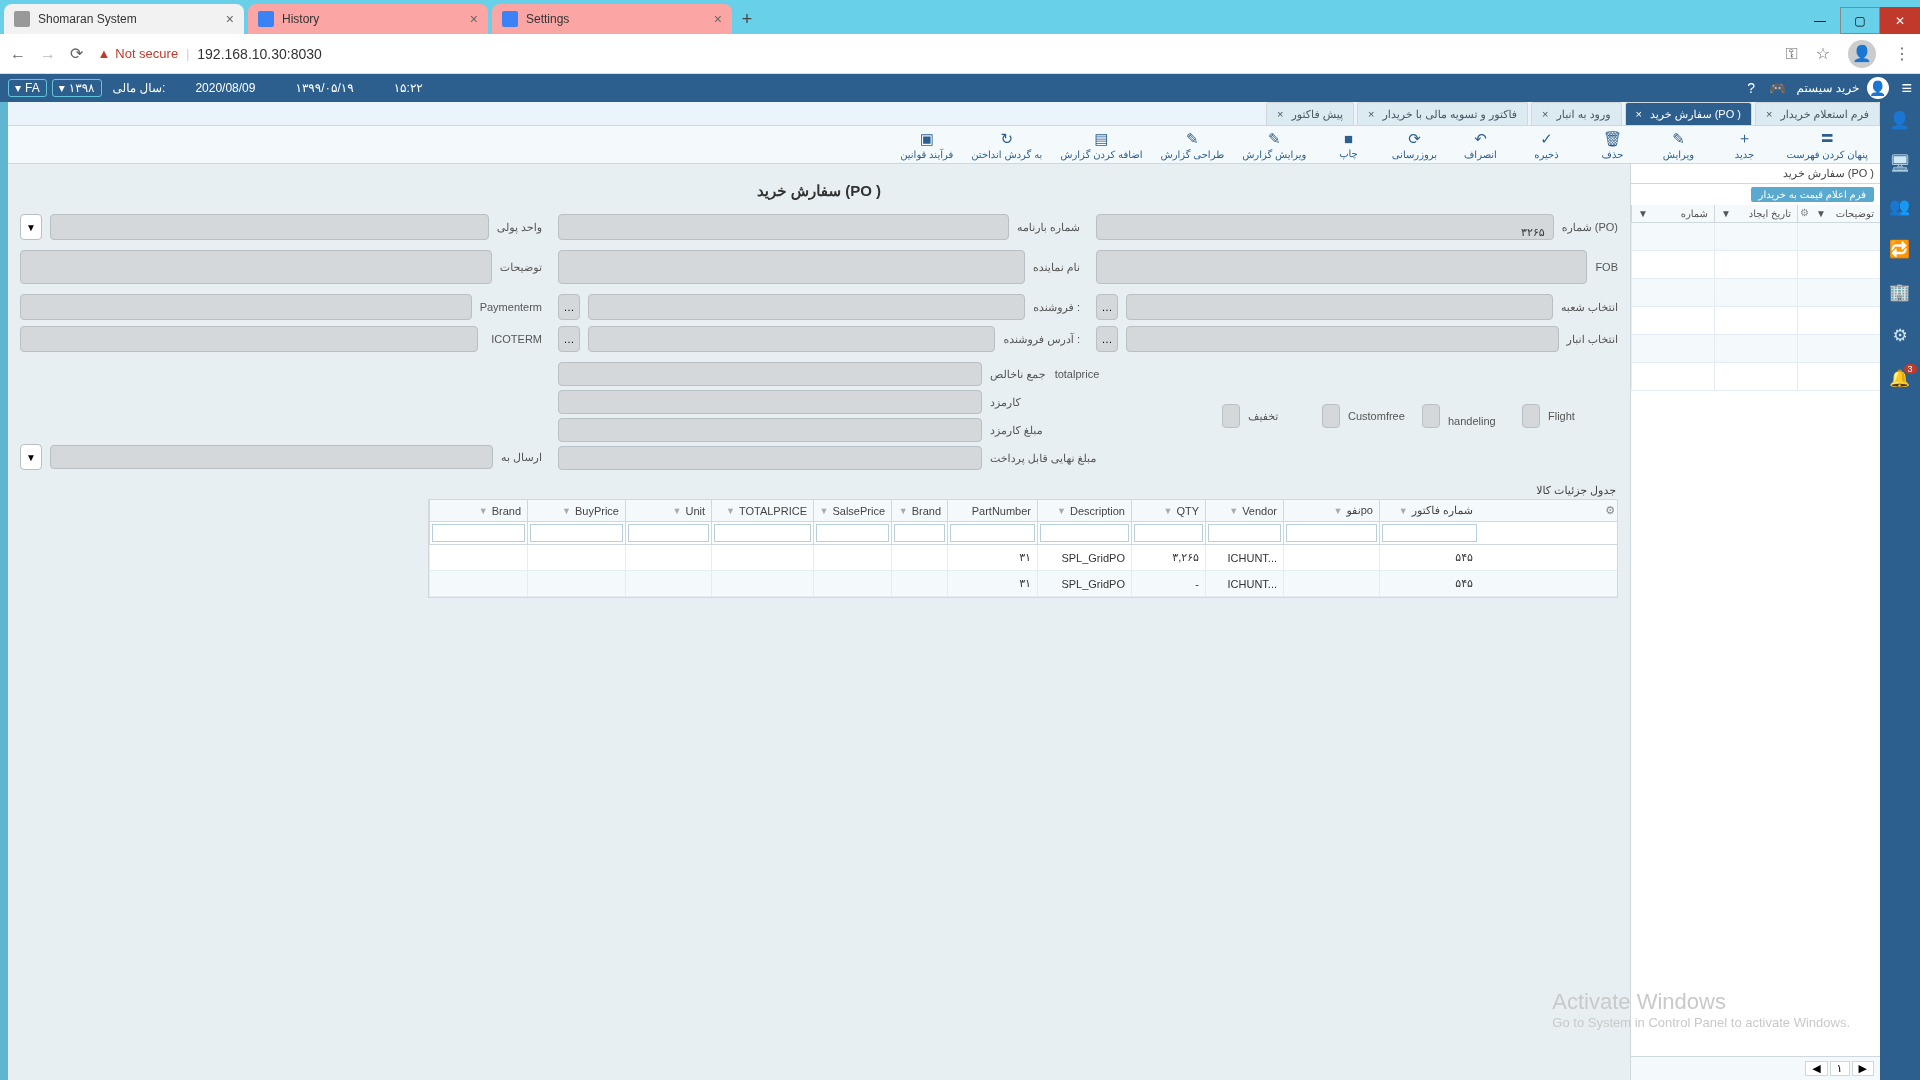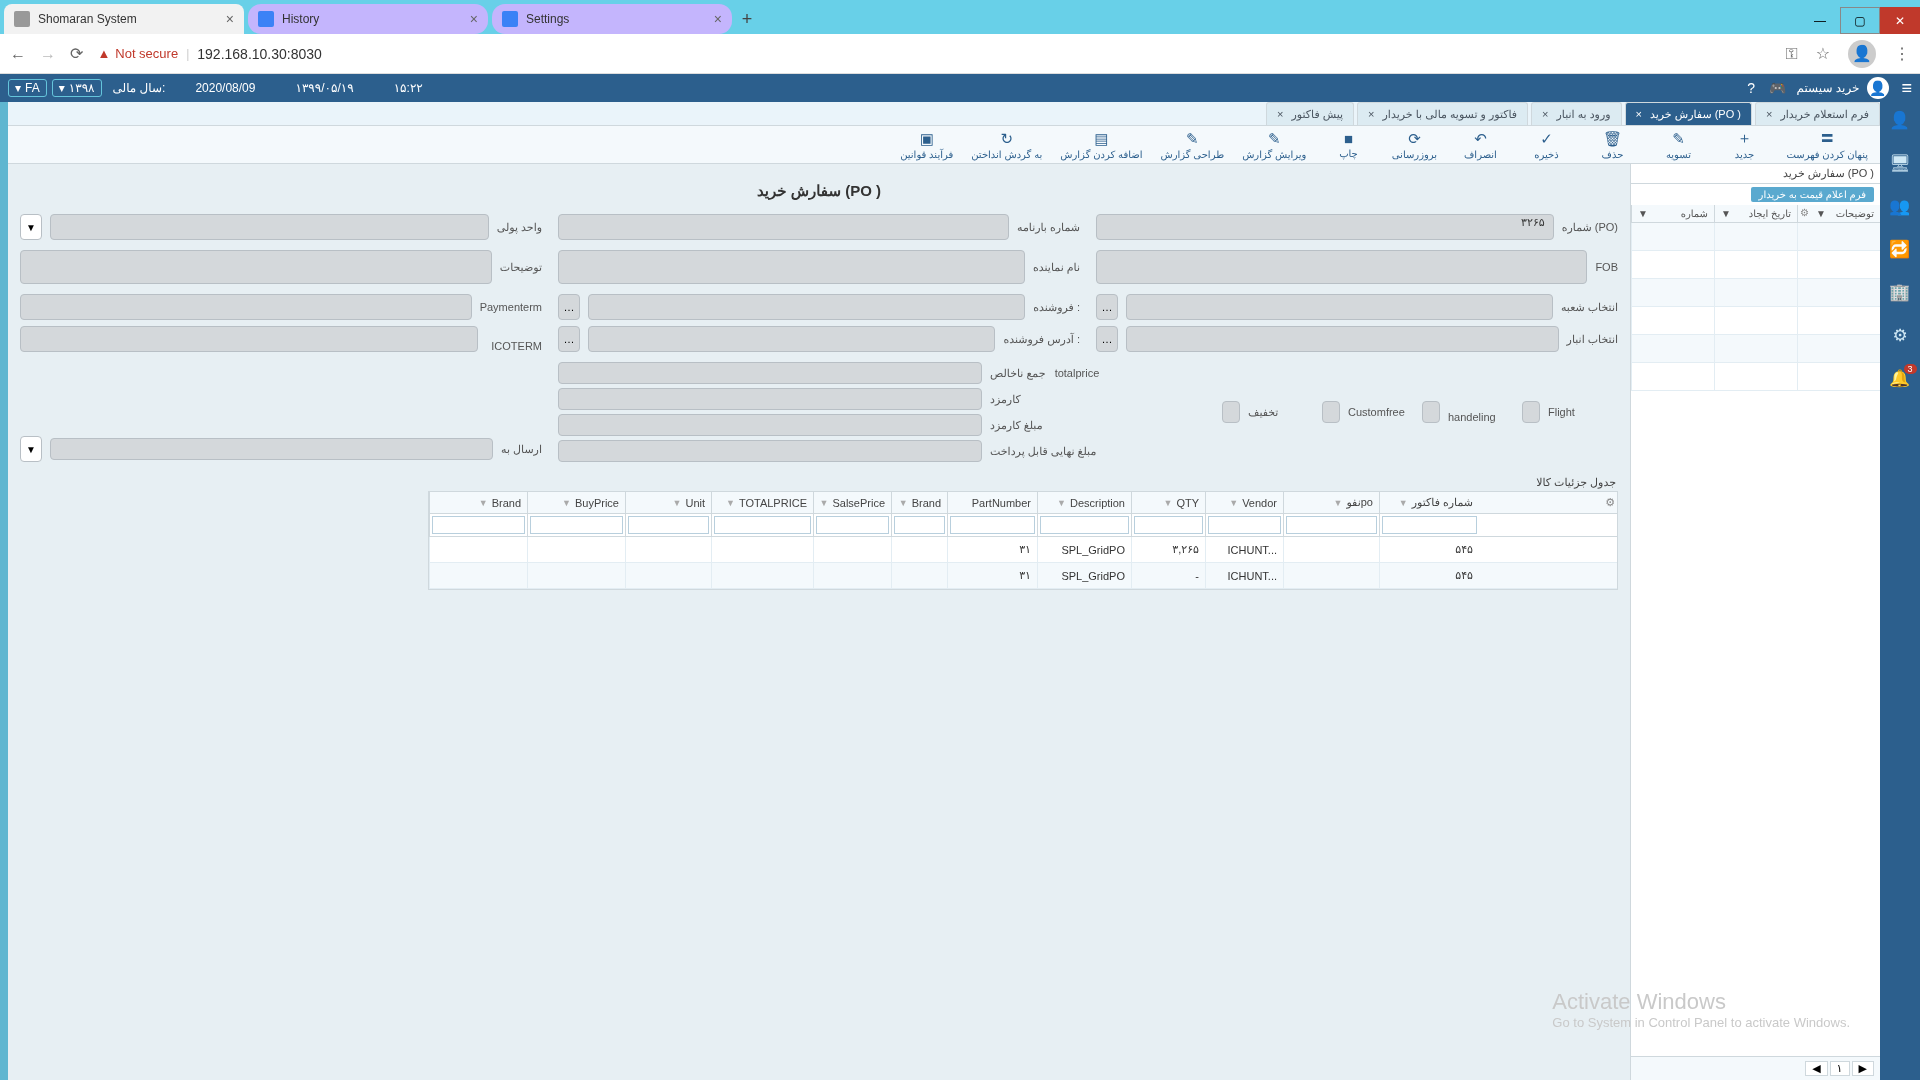--- a/index.html
+++ b/index.html
@@ -1,21 +1,21 @@
 <!DOCTYPE html>
 <html><head>
 <meta charset="utf-8">
 <style>
 * { margin: 0; padding: 0; box-sizing: border-box; font-family: Tahoma, Arial, sans-serif; }
 body { width: 1920px; height: 1080px; background: #fff; overflow: hidden; font-size: 12px; }
 
 
 .titlebar { height: 34px; background: #68d0e8; display: flex; align-items: flex-end; }
 .browser-tab { height: 30px; background: #f2f2f2; border-radius: 8px 8px 0 0; display: flex; align-items: center; padding: 0 10px; margin-left: 4px; min-width: 240px; position: relative; }
-.browser-tab.inactive { background: #c4b5fd; border-radius: 13px; }
+.browser-tab.inactive { background: #fca5a5; }
 .browser-tab .favicon { width: 16px; height: 16px; margin-right: 8px; display: inline-block; background: #999; border-radius: 2px; }
 .browser-tab .tab-title { font-size: 12px; color: #333; flex: 1; }
 .browser-tab .tab-close { font-size: 14px; color: #666; cursor: pointer; }
 .new-tab { width: 30px; height: 30px; display: flex; align-items: center; justify-content: center; font-size: 18px; color: #444; cursor: pointer; }
 .window-controls { margin-left: auto; display: flex; }
 .win-btn { width: 40px; height: 27px; display: flex; align-items: center; justify-content: center; font-size: 12px; color: #000; cursor: pointer; }
 .win-btn.min { background: #68d0e8; }
 .win-btn.max { background: #68d0e8; border: 1px solid #888; }
 .win-btn.close { background: #c0392b; color: #fff; }
 
@@ -73,21 +73,21 @@
 .side-pager { height: 24px; border-top: 1px solid #cfd8dd; background: #f4f9fc; display: flex; align-items: center; justify-content: flex-end; gap: 2px; padding: 0 6px; }
 .side-pager span { border: 1px solid #cfd8dd; padding: 0 6px; font-size: 11px; cursor:pointer; background:#fff; }
 
 .form-area { flex: 1; background: #e7eff3; display: flex; flex-direction: column; }
 .form-title { text-align: center; font-size: 15px; font-weight: bold; color: #333; padding: 18px 0 14px; }
 .form-rows { padding: 0 12px; }
 .form-row { display: flex; gap: 16px; margin-bottom: 10px; }
 .form-cell { flex: 1; display: flex; align-items: center; justify-content: flex-end; gap: 8px; }
 .form-cell.third { flex-basis: 33%; }
 .flabel { font-size: 11px; color: #555; white-space: nowrap; }
-.finput { flex: 1; height: 26px; background: #d4d8db; border: 1px solid #b8bfc5; border-radius: 4px; padding: 1px 8px; font-size: 11px; color: #333; text-align: right; }
+.finput { flex: 1; height: 26px; background: #d4d8db; border: 1px solid #b8bfc5; border-radius: 4px; padding: 11px 8px; font-size: 11px; color: #333; text-align: right; }
 .finput.small { height: 22px; }
 .dots { width: 22px; height: 26px; background: #d4d8db; border: 1px solid #b8bfc5; border-radius: 4px; display:flex; align-items:center; justify-content:center; font-size:11px; cursor:pointer; }
 .dd-arrow { width: 22px; height: 26px; background: #fff; border: 1px solid #b8bfc5; border-radius: 4px; display:flex; align-items:center; justify-content:center; font-size:10px; cursor:pointer; }
 
 .details-title { text-align: right; font-size: 11px; color: #444; padding: 4px 14px 2px; }
 .grid { margin: 0 12px 12px; background: #fff; border: 1px solid #cfd8dd; }
 .grid-head { display: flex; background: #f4f9fc; border-bottom: 1px solid #cfd8dd; position:relative; }
 .grid-head .gear { position:absolute; right:2px; top:4px; font-size:11px; color:#888; }
 .gh { border-left: 1px solid #cfd8dd; padding: 4px 6px; font-size: 11px; color: #444; text-align: right; display:flex; align-items:center; justify-content:flex-end; gap:4px; }
 .gh .filter { font-size: 9px; color: #aaa; }
@@ -232,21 +232,21 @@
       <div class="tool-btn">
           <span class="ti">✓</span>
           <span>ذخیره</span>
         </div>
       <div class="tool-btn">
           <span class="ti">🗑</span>
           <span>حذف</span>
         </div>
       <div class="tool-btn">
           <span class="ti">✎</span>
-          <span>تسویه</span>
+          <span>ویرایش</span>
         </div>
       <div class="tool-btn">
           <span class="ti">＋</span>
           <span>جدید</span>
         </div>
       <div class="tool-btn">
           <span class="ti">〓</span>
           <span>پنهان کردن فهرست</span>
         </div>
     </div>
@@ -287,21 +287,21 @@
               <span class="flabel">FOB</span>
             </div>
           </div>
 
           <div class="form-row">
             <div class="form-cell third" style="flex-direction:column; gap:6px; align-items:stretch;">
               <div style="display:flex; align-items:center; gap:8px; justify-content:flex-end;">
                 <div class="finput"></div>
                 <span class="flabel">Paymenterm</span>
               </div>
-              <div style="display:flex; align-items:flex-end; gap:13px; justify-content:flex-end;">
+              <div style="display:flex; align-items:center; gap:13px; justify-content:flex-end;">
                 <div class="finput"></div>
                 <span class="flabel">ICOTERM</span>
               </div>
             </div>
             <div class="form-cell third" style="flex-direction:column; gap:6px; align-items:stretch;">
               <div style="display:flex; align-items:center; gap:8px; justify-content:flex-end;">
                 <div class="dots">…</div>
                 <div class="finput"></div>
                 <span class="flabel">فروشنده :</span>
               </div>

